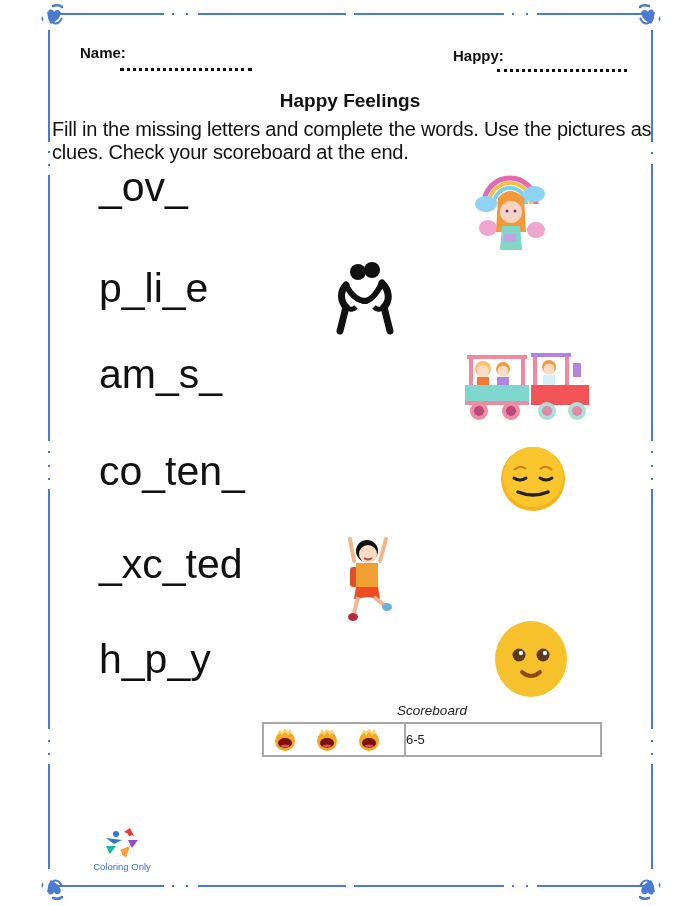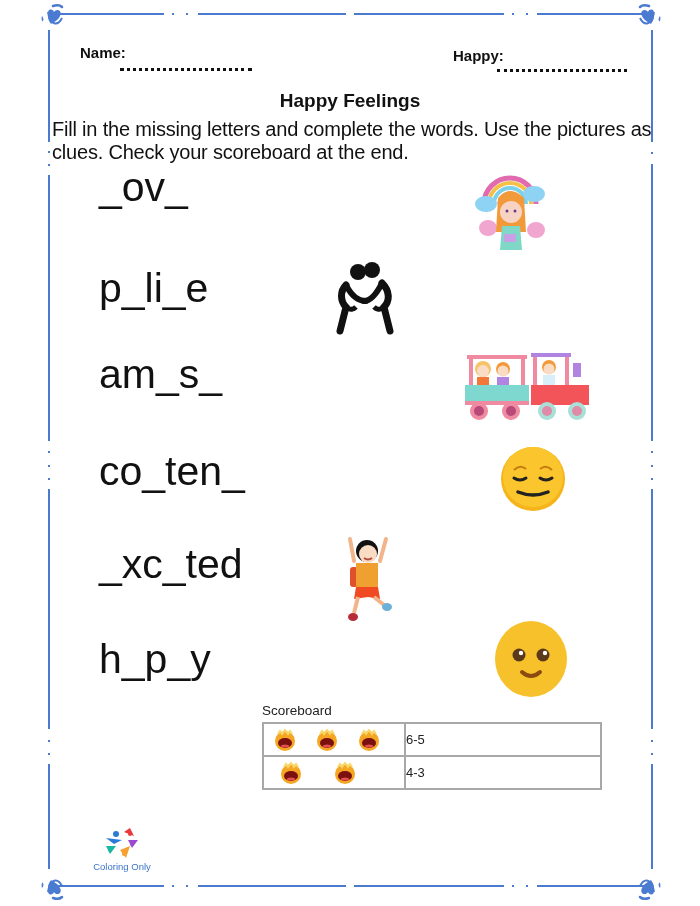--- a/index.html
+++ b/index.html
@@ -14,21 +14,21 @@
     .label { position: absolute; font-weight: bold; font-size: 15px; font-family: Liberation Sans, sans-serif; }
     .dots { position: absolute; height: 4px; border-bottom: 3.5px dotted #111; }
 
     .title { position: absolute; left: 0; width: 700px; top: 90px; text-align: center; font-weight: bold; font-size: 19px; font-family: "Liberation Sans", sans-serif; }
     .instructions { position: absolute; left: 52px; top: 118px; width: 600px; font-size: 20px; line-height: 23px; font-family: Liberation Sans, sans-serif; letter-spacing: -0.2px; }
 
     .word { position: absolute; left: 99px; font-size: 41px; font-family: "Liberation Sans", sans-serif; letter-spacing: 0px; }
 
     .pic { position: absolute; }
 
-    .sb-caption { position: absolute; left: 262px; width: 340px; top: 703px; font-size: 13.5px; font-family: "Liberation Sans", sans-serif; color: #222; }
+    .sb-caption { position: absolute; left: 262px; width: 340px; top: 703px; text-align: center; font-size: 13.5px; font-family: "Liberation Sans", sans-serif; color: #222; font-style: italic; }
     table.scoreboard { position: absolute; left: 262px; top: 722px; width: 340px; border-collapse: collapse; }
     table.scoreboard td { border: 2px solid #a8a8a8; height: 33px; font-size: 13px; font-family: "Liberation Sans", sans-serif; color: #222; }
     table.scoreboard td.icons { width: 142px; }
     .emoji { display: inline-block; width: 22px; height: 22px; vertical-align: middle; margin: 0 10px; }
 
     .logo { position: absolute; left: 92px; top: 828px; width: 60px; }
     .logo-text { font-size: 9.5px; color: #3a73c8; text-align: center; font-family: "Liberation Sans", sans-serif; margin-top: 1px; white-space: nowrap; }
     .footer { position: absolute; right: 96px; top: 837px; font-size: 8.6px; text-align: right; line-height: 13px; font-family: "Liberation Sans", sans-serif; color: #222; }
     .footer a { color: #222; text-decoration: underline; }
   </style>
@@ -230,36 +230,20 @@
             <ellipse cx="11" cy="17" rx="4" ry="1.5" fill="#e05050"></ellipse>
           </svg><svg class="emoji" viewBox="0 0 22 22">
             <circle cx="11" cy="12" r="10" fill="#f5a623"></circle>
             <path d="M4 5 L6 2 L8 5 L11 1 L14 5 L16 2 L18 5" stroke="#f8d86a" stroke-width="2" fill="none"></path>
             <ellipse cx="11" cy="14" rx="7" ry="5" fill="#7a1010"></ellipse>
             <ellipse cx="11" cy="17" rx="4" ry="1.5" fill="#e05050"></ellipse>
           </svg>
     </td>
     <td>6-5</td>
   </tr>
-  <tr>
-    <td class="icons">
-      <svg class="emoji" style="margin:0 16px;" viewBox="0 0 22 22">
-            <circle cx="11" cy="12" r="10" fill="#f5a623"></circle>
-            <path d="M4 5 L6 2 L8 5 L11 1 L14 5 L16 2 L18 5" stroke="#f8d86a" stroke-width="2" fill="none"></path>
-            <ellipse cx="11" cy="14" rx="7" ry="5" fill="#7a1010"></ellipse>
-            <ellipse cx="11" cy="17" rx="4" ry="1.5" fill="#e05050"></ellipse>
-          </svg><svg class="emoji" style="margin:0 16px;" viewBox="0 0 22 22">
-            <circle cx="11" cy="12" r="10" fill="#f5a623"></circle>
-            <path d="M4 5 L6 2 L8 5 L11 1 L14 5 L16 2 L18 5" stroke="#f8d86a" stroke-width="2" fill="none"></path>
-            <ellipse cx="11" cy="14" rx="7" ry="5" fill="#7a1010"></ellipse>
-            <ellipse cx="11" cy="17" rx="4" ry="1.5" fill="#e05050"></ellipse>
-          </svg>
-    </td>
-    <td>4-3</td>
-  </tr>
 </tbody>
   </table>
 
 <div class="logo">
   <svg width="60" height="32" viewBox="0 0 60 32" style="display:block;">
     <circle cx="24" cy="6" r="3" fill="#2a7ad8"></circle>
     <path d="M14 10 L30 12 L22 16 Z" fill="#2a7ad8"></path>
     <path d="M32 4 L38 0 L42 8 Z" fill="#e83a3a"></path>
     <circle cx="38" cy="6" r="2" fill="#e83a3a"></circle>
     <path d="M36 12 L46 12 L40 20 Z" fill="#9a4ad0"></path>

